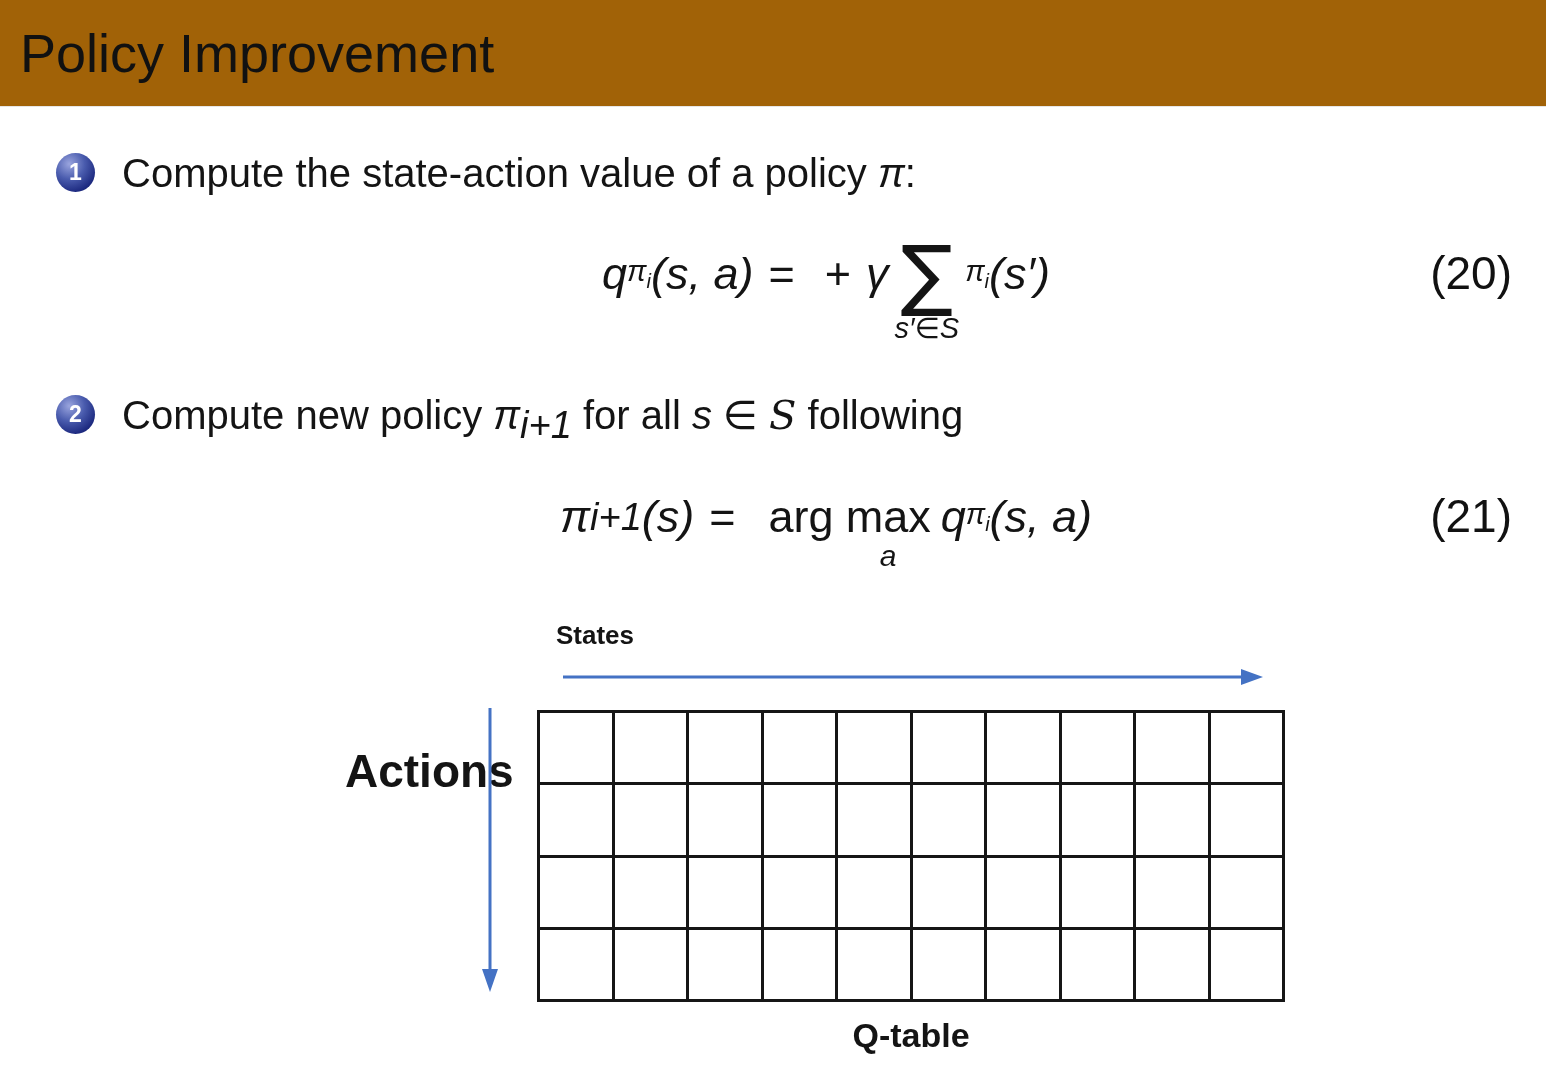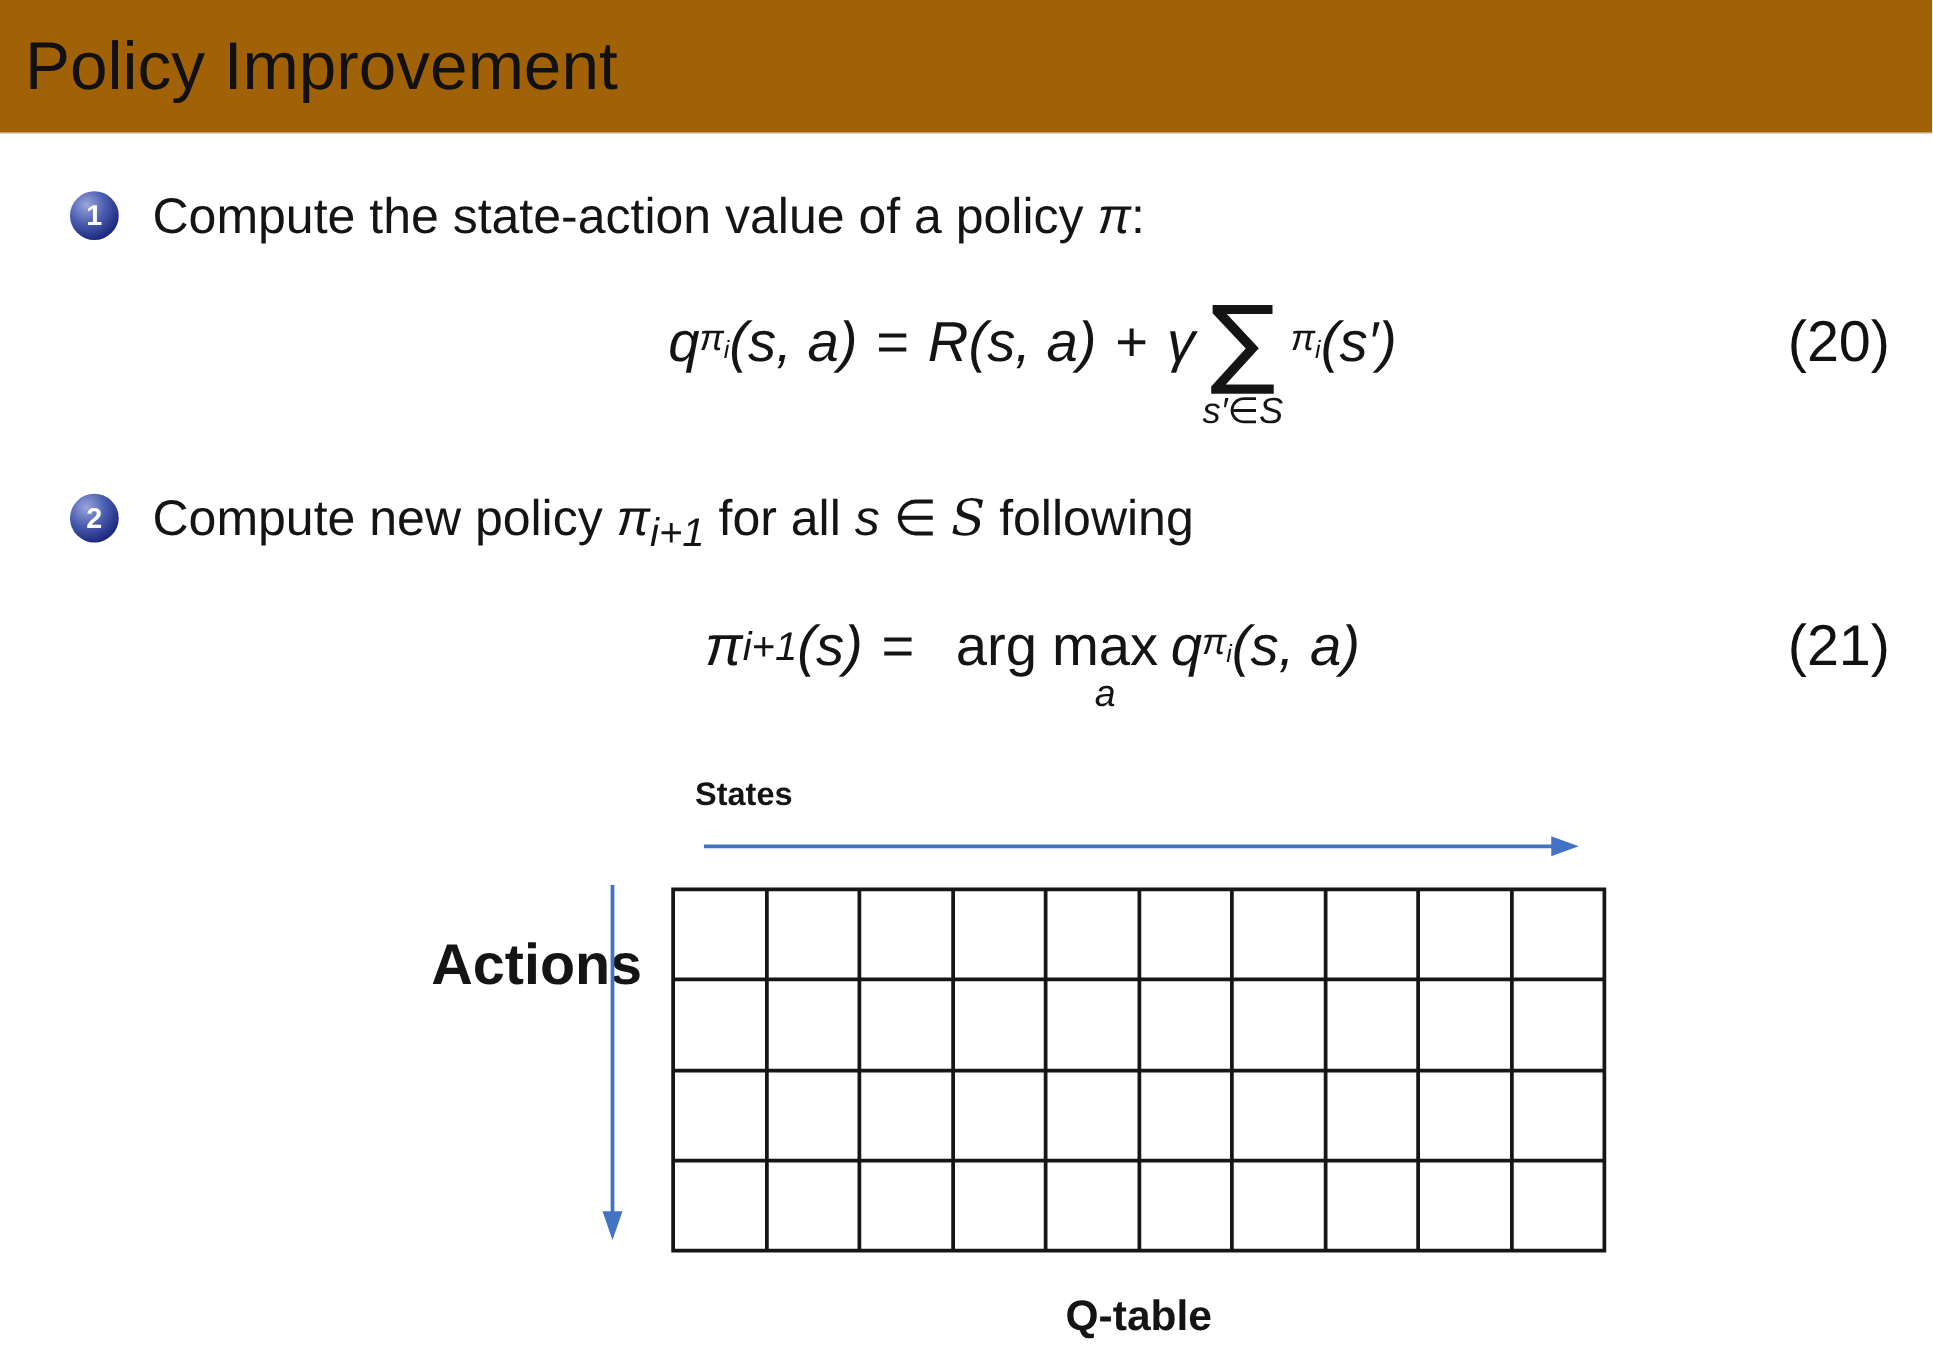--- a/index.html
+++ b/index.html
@@ -32,21 +32,21 @@
   
   .mi { font-style:italic; }
   .scriptS { font-family:"DejaVu Serif",serif; font-style:italic; }
   .eq { position:absolute; left:0; width:100%; display:flex; justify-content:center; align-items:center; }
   .eq-20 { top:226px; height:96px; }
   .eq-21 { top:482px; height:70px; }
   .eq-row { display:flex; align-items:center; font-size:45px; transform:translateX(53px); white-space:nowrap; }
   .op { padding:0 15px; }
   .sup { font-size:29px; vertical-align:super; }
   .supsub { font-size:20px; vertical-align:sub; }
-  .sub { font-size:32px; vertical-align:sub; }
+  .sub { font-size:38px; vertical-align:sub; }
   .sum-wrap { position:relative; display:inline-flex; flex-direction:column; align-items:center; margin:0 12px; }
   .sum-sym { font-size:78px; line-height:74px; font-style:normal; font-family:"DejaVu Sans",sans-serif; }
   .sum-sub { position:absolute; top:74px; font-size:29px; white-space:nowrap; }
   .argmax { display:inline-flex; align-items:center; font-style:normal; margin-right:10px;margin-left:18px; }
   .max-wrap { position:relative; display:inline-block; margin-left:12px; }
   .max-under { position:absolute; top:48px; left:50%; transform:translateX(-50%); font-size:30px; }
   .eq-tag { position:absolute; font-size:46px; right:34px; color:#111; }
   .tag-20 { top:246px; }
   .tag-21 { top:489px; }
 
@@ -56,21 +56,21 @@
   .h-arrow { position:absolute; left:563px; top:666px; }
   .v-arrow { position:absolute; left:478px; top:708px; }
   .h-arrow line, .v-arrow line { stroke:var(--arrow,#4472C4); stroke-width:3; }
   .h-arrow polygon, .v-arrow polygon { fill:var(--arrow,#4472C4); }
   .qtable {
     position:absolute; left:537px; top:710px; width:748px; height:292px;
     background:#161616; padding:3px; box-sizing:border-box;
     display:grid; grid-template-columns:repeat(10,1fr); grid-template-rows:repeat(4,1fr); gap:3px;
   }
   .qcell { background:#ffffff; }
-  .caption { position:absolute; left:537px; top:1016px; width:748px; text-align:center; font-size:34px; font-weight:700;margin-top:18px; }
+  .caption { position:absolute; left:537px; top:1016px; width:748px; text-align:center; font-size:34px; font-weight:700; }
 </style>
 </head>
 <body>
 
 <div class="slide">
 
   <div class="corner-tick"></div>
 
   <header class="title-bar">
     <h1 class="title">Policy Improvement</h1>
@@ -80,21 +80,20 @@
     <span class="badge">1</span>
     <span class="item-text"><span>Compute the state-action value of a policy </span><span class="mi">π</span><span>:</span></span>
   </section>
 
   <div class="eq eq-20">
     <div class="eq-row">
       <span class="mi">q</span>
         <span class="sup mi"><span>π</span><span class="supsub">i</span></span>
         <span class="mi">(s, a)</span>
       <span class="op">=</span>
-      <span class="mi">R(s, a)</span>
       <span class="op">+</span>
       <span class="mi">γ</span>
       <span class="sum-wrap">
         <span class="sum-sym">∑</span>
         <span class="sum-sub mi">s′∈S</span>
       </span>
         <span class="sup mi"><span>π</span><span class="supsub">i</span></span>
         <span class="mi">(s′)</span>
     </div>
   </div>

